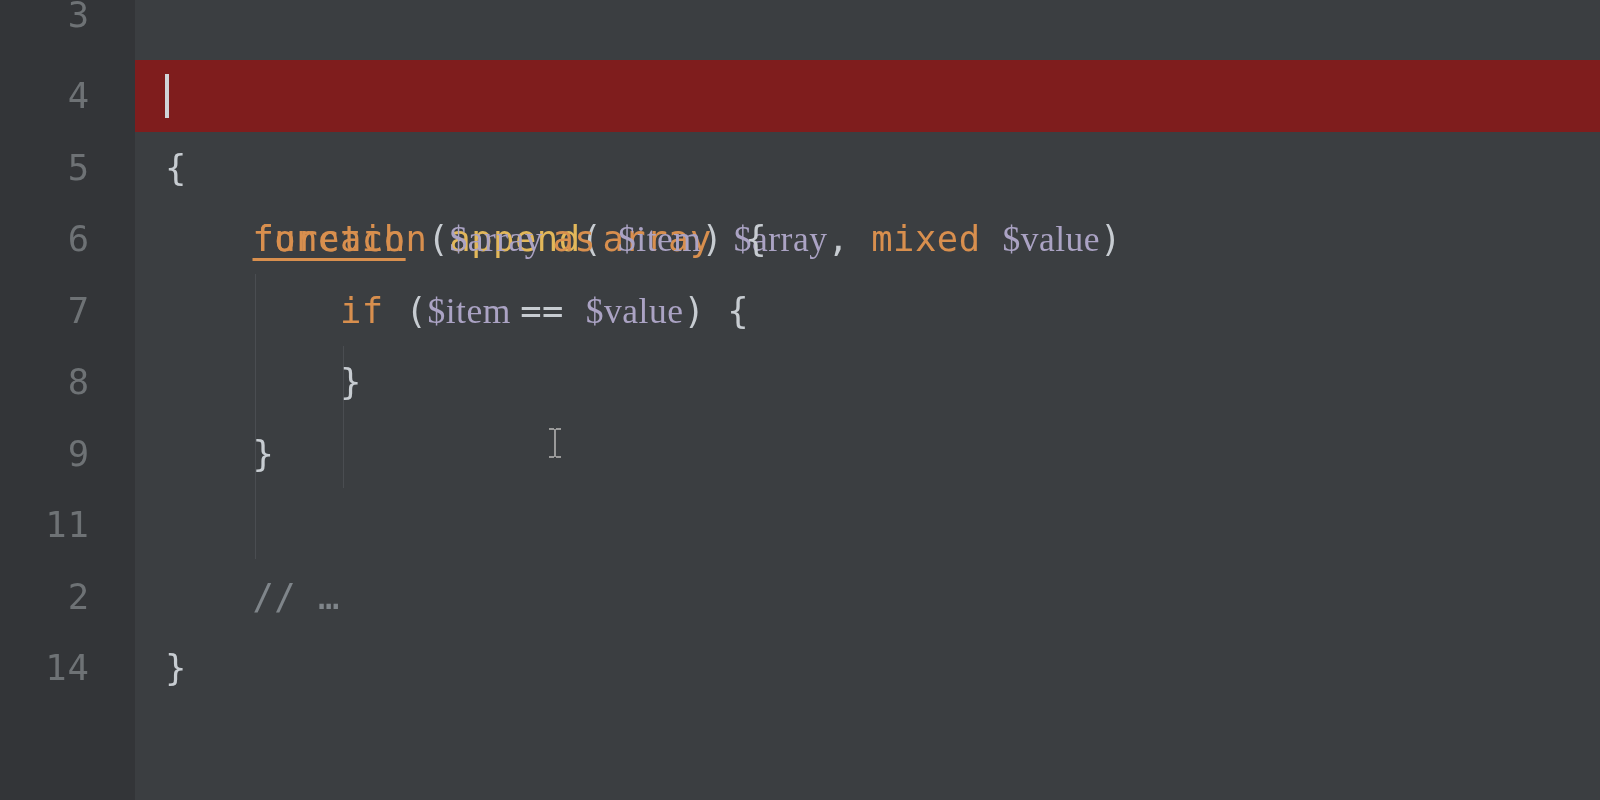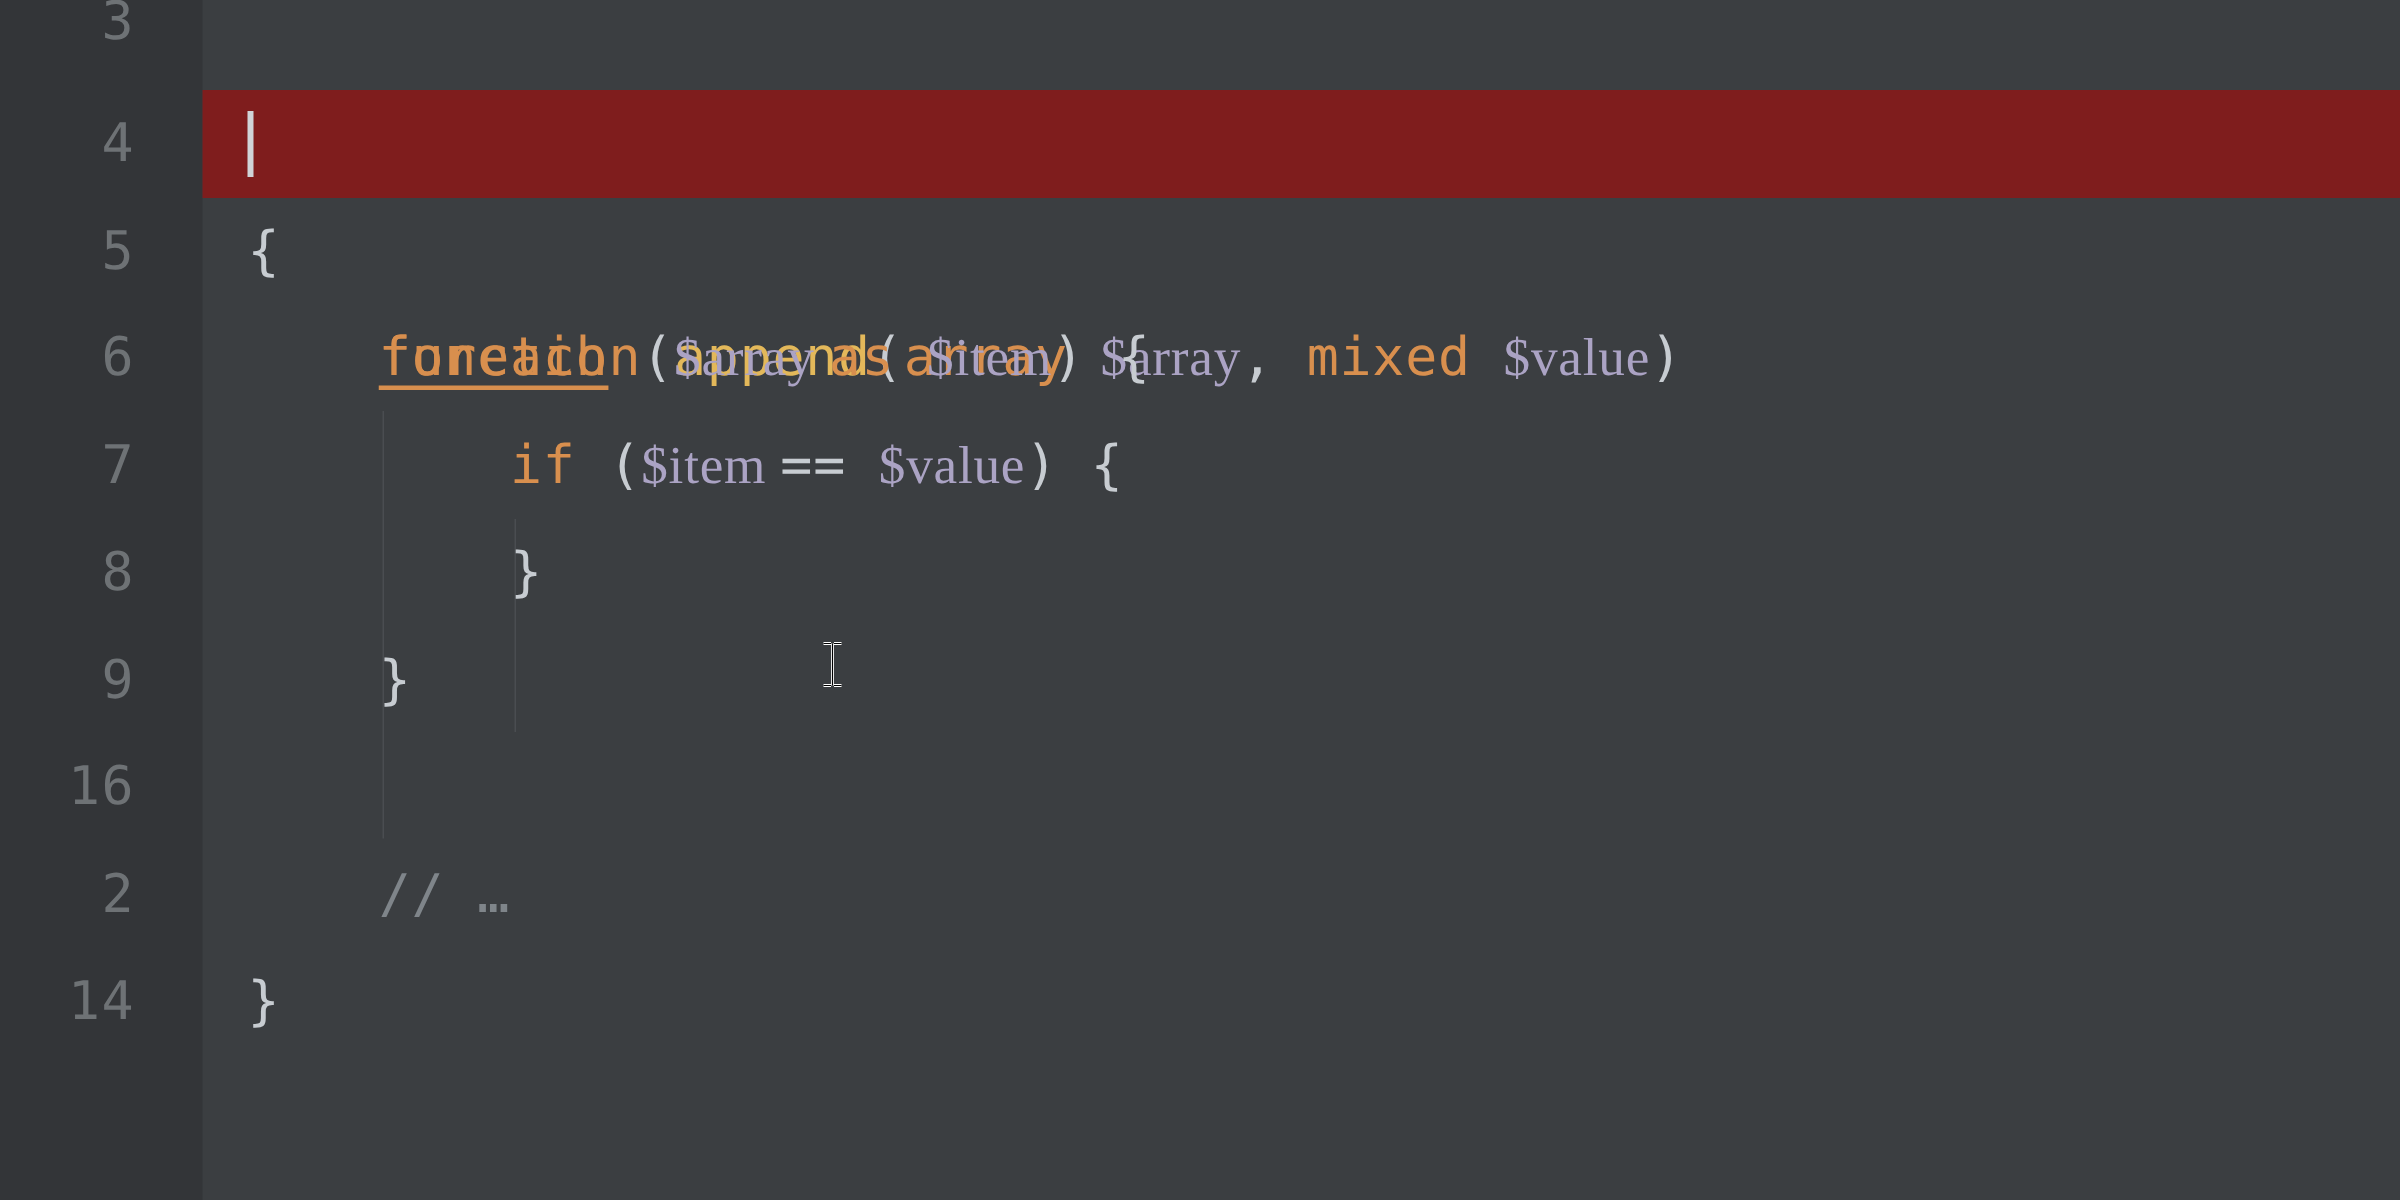--- a/index.html
+++ b/index.html
@@ -88,21 +88,21 @@
 
 <div class="editor">
   <div class="gutter">
     <div class="line-number first">3</div>
     <div class="line-number">4</div>
     <div class="line-number">5</div>
     <div class="line-number">6</div>
     <div class="line-number">7</div>
     <div class="line-number">8</div>
     <div class="line-number">9</div>
-    <div class="line-number">16</div>
+    <div class="line-number">11</div>
     <div class="line-number">2</div>
     <div class="line-number">14</div>
   </div>
 
   <div class="code-area">
 
     <div class="indent-guide" style="left:120px;top:274px;height:285px"></div>
     <div class="indent-guide" style="left:208px;top:346px;height:142px"></div>
 
     <div class="code-line first-wrap"></div>

